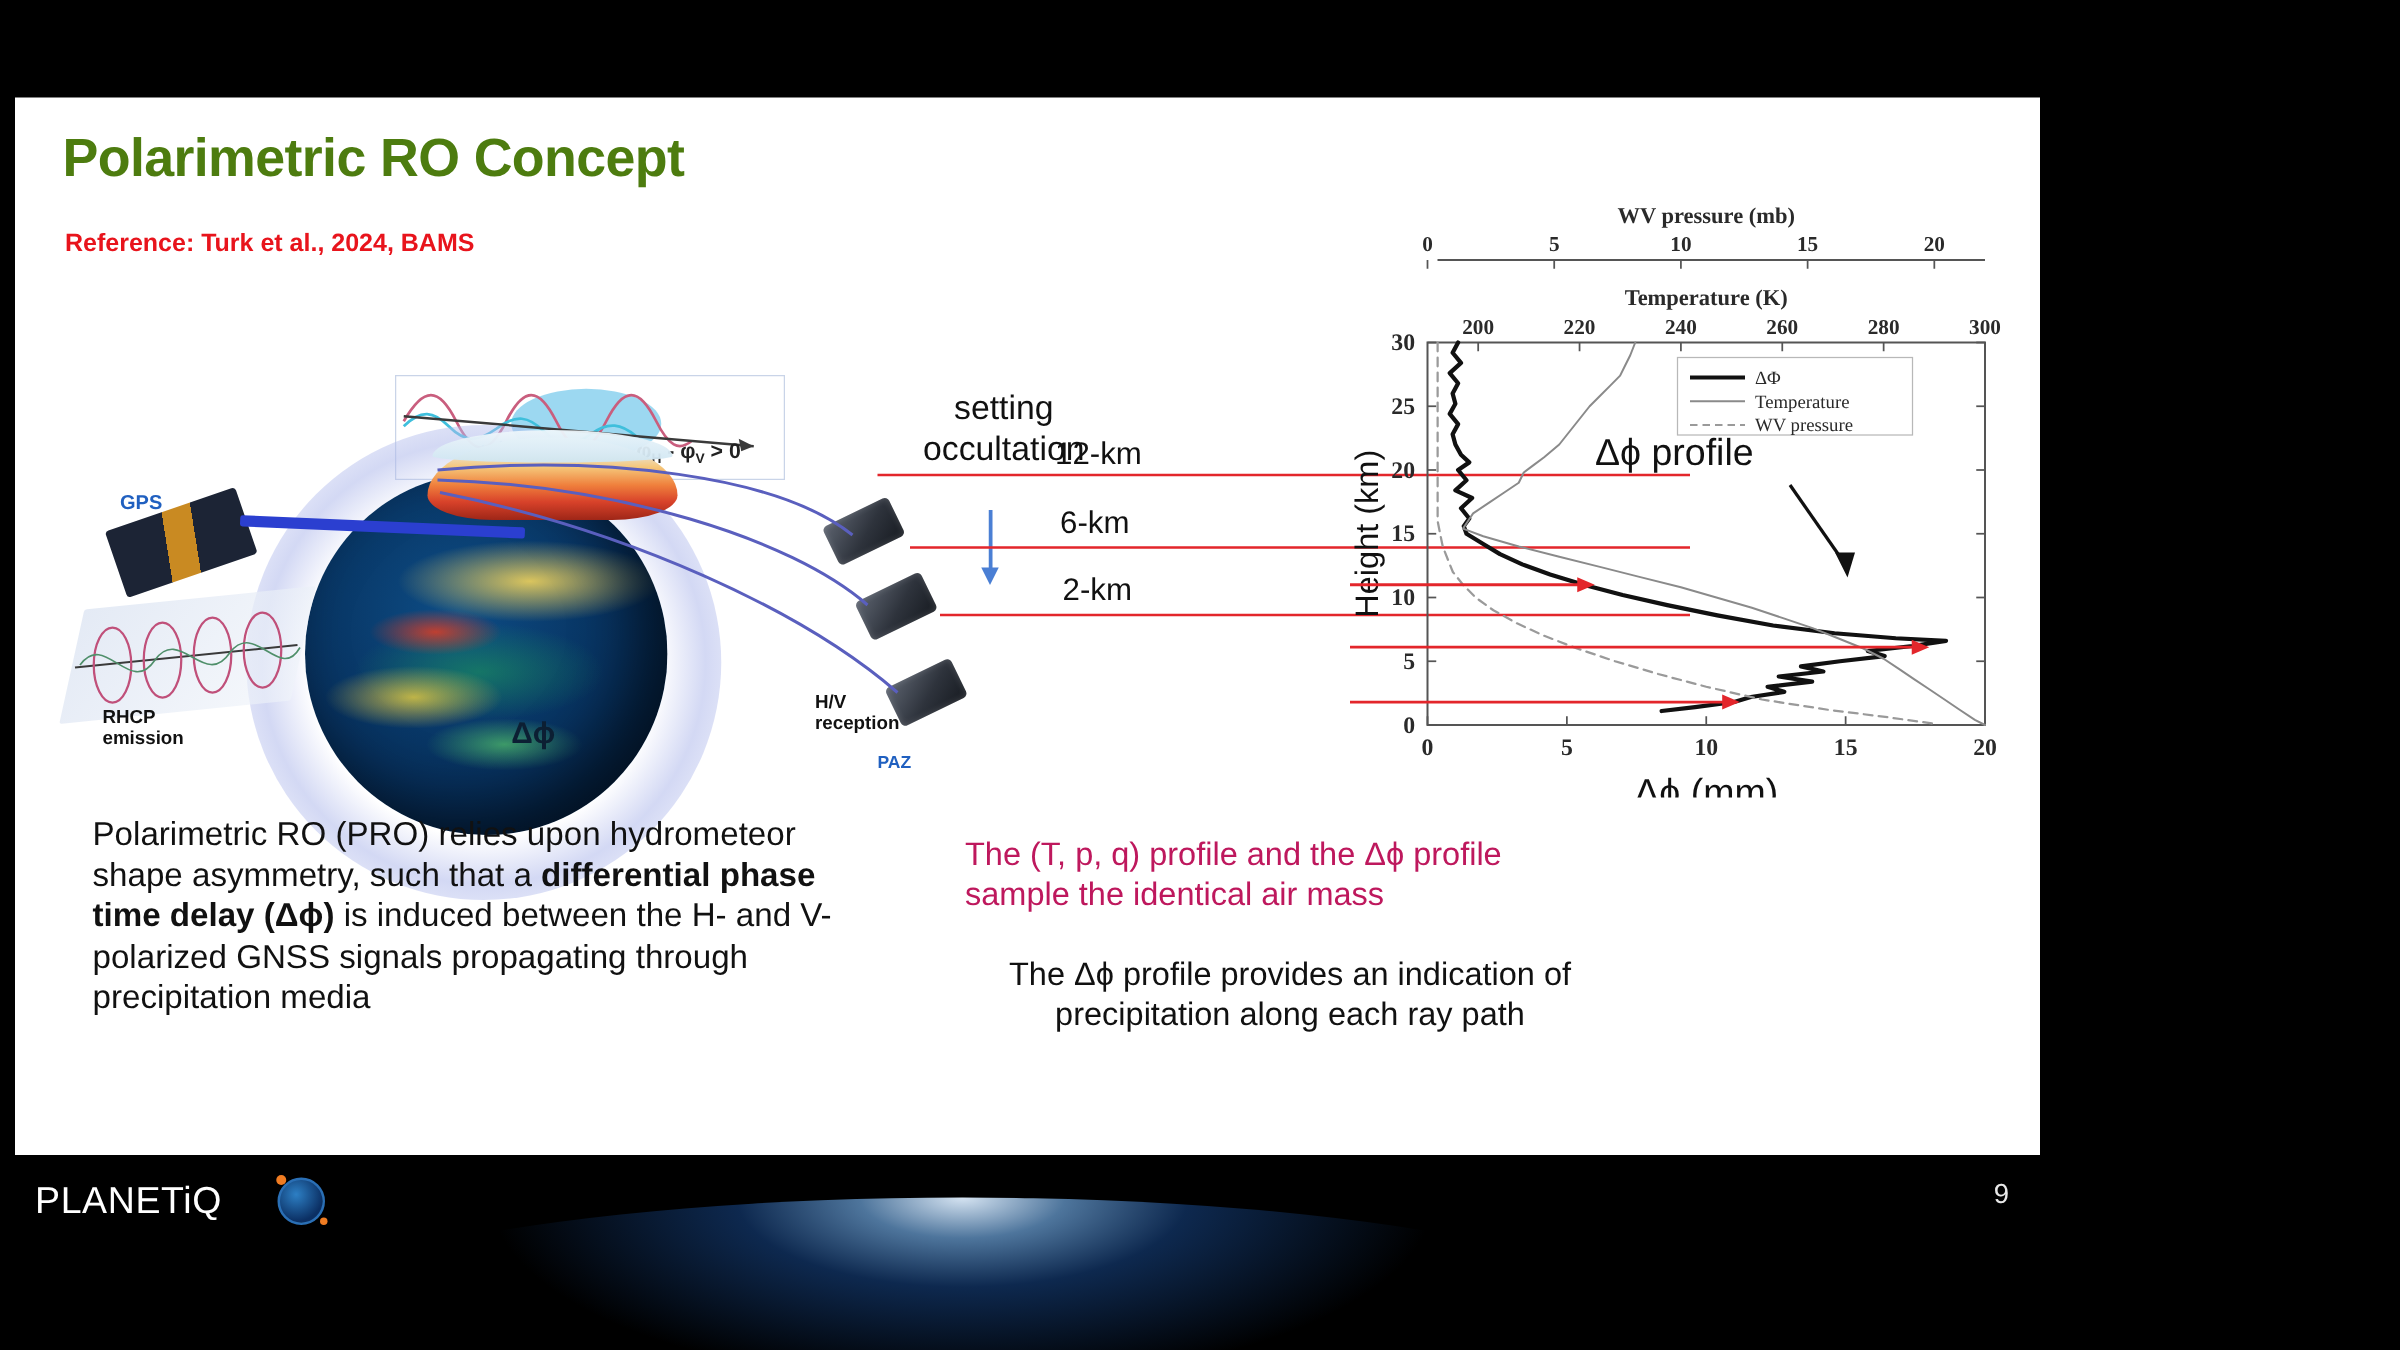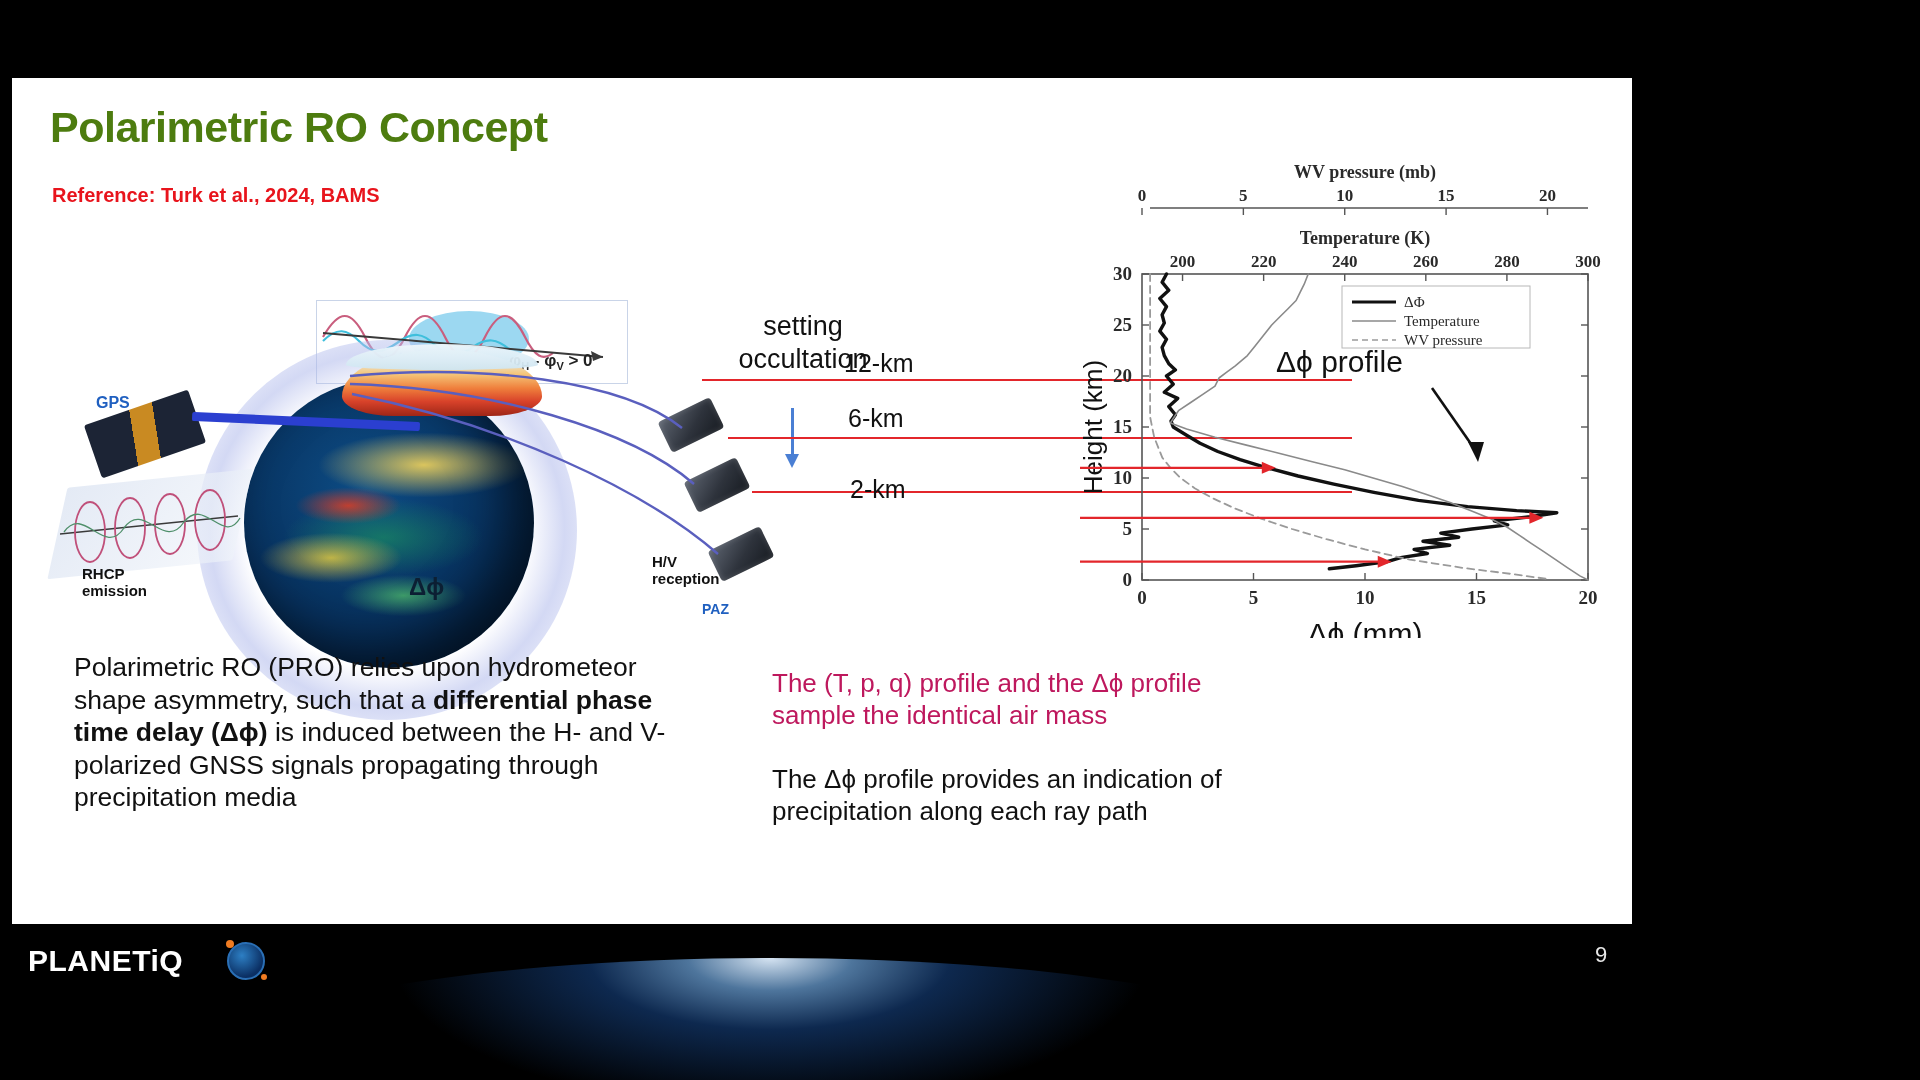--- a/index.html
+++ b/index.html
@@ -67,27 +67,27 @@
   .ray-label{position:absolute;font-size:25px;color:#111;text-align:center;}
 
   
   #chart{position:absolute;left:1068px;top:84px;width:532px;height:476px;}
   #chart svg{display:block;}
 
   
   #body-left{position:absolute;left:62px;top:573px;width:600px;font-size:26.5px;color:#111;line-height:1.23;}
   #body-left b{font-weight:bold;}
   #body-right-1{position:absolute;left:760px;top:590px;width:500px;font-size:26px;color:#be185d;line-height:1.23;}
-  #body-right-2{position:absolute;left:760px;top:686px;width:520px;font-size:26px;color:#111;line-height:1.23;}
+  #body-right-2{position:absolute;left:760px;top:686px;width:520px;font-size:26px;color:#111;line-height:1.23;text-align:center;}
 
   
   #footer{position:absolute;left:0;top:924px;width:1920px;height:156px;background:#000;overflow:hidden;}
   #earth-limb{position:absolute;left:190px;top:34px;width:1160px;height:230px;border-radius:50%;
       background:radial-gradient(ellipse at 50% 0%, rgba(225,240,255,.95) 0%, rgba(120,180,240,.65) 10%, rgba(30,90,175,.45) 22%, rgba(5,20,55,0) 46%);}
-  #logo{position:absolute;left:28px;top:18px;font-size:30px;font-weight:bold;color:#fff;letter-spacing:.5px;display:flex;align-items:center;gap:43px;}
+  #logo{position:absolute;left:28px;top:18px;font-size:30px;font-weight:normal;color:#fff;letter-spacing:.5px;display:flex;align-items:center;gap:43px;}
   #logo .q-globe{position:relative;display:inline-block;width:34px;height:34px;margin-left:1px;border-radius:50%;
       background:radial-gradient(circle at 38% 34%, #2d7fc4, #0b2f63 70%);border:2px solid #2a6fb5;}
   #logo .q-dot{position:absolute;width:8px;height:8px;border-radius:50%;background:#f07c22;}
   #page-num{position:absolute;left:1595px;top:18px;font-size:22px;color:#e8e8e8;}
 
   
   #webcam{position:absolute;left:1643px;top:297px;width:265px;height:470px;border-radius:12px;overflow:hidden;
       background:linear-gradient(180deg,#e9e9e6 0%,#dedbd5 38%,#cfcbc4 52%,#1a1a1c 53%,#0d0d0f 100%);}
   #wc-wall{position:absolute;left:0;top:0;width:100%;height:58%;background:linear-gradient(160deg,#efeeea,#dcd9d2);}
   #wc-frame{position:absolute;left:8px;top:96px;width:52px;height:118px;border:5px solid #3b3228;background:#cfc9bd;}
@@ -164,21 +164,21 @@
     </div>
     <div id="occ-arrow"></div>
 
     <div class="ray" style="left:690px;top:301px;width:650px;"></div>
     <div class="ray-label" style="left:832px;top:271px;">12-km</div>
 
     <div class="ray" style="left:716px;top:359px;width:624px;"></div>
     <div class="ray-label" style="left:836px;top:326px;">6-km</div>
 
     <div class="ray" style="left:740px;top:413px;width:600px;"></div>
-    <div class="ray-label" style="left:838px;top:380px;margin-top:17px;">2-km</div>
+    <div class="ray-label" style="left:838px;top:380px;">2-km</div>
 
     <div id="chart">
       <svg id="chart-svg" width="532" height="476" viewBox="0 0 532 476">
           <rect x="62" y="112" width="446" height="306" fill="none" stroke="#555" stroke-width="1.6"></rect>
           <line x1="62" y1="418" x2="69" y2="418" stroke="#555" stroke-width="1.4"></line>
           <line x1="508" y1="418" x2="501" y2="418" stroke="#555" stroke-width="1.4"></line>
           <text x="52" y="424" font-family="&quot;Liberation Serif&quot;,serif" font-size="19" fill="#2a2a2a" text-anchor="end" font-weight="bold">0</text>
           <line x1="62" y1="367" x2="69" y2="367" stroke="#555" stroke-width="1.4"></line>
           <line x1="508" y1="367" x2="501" y2="367" stroke="#555" stroke-width="1.4"></line>
           <text x="52" y="373" font-family="&quot;Liberation Serif&quot;,serif" font-size="19" fill="#2a2a2a" text-anchor="end" font-weight="bold">5</text>

